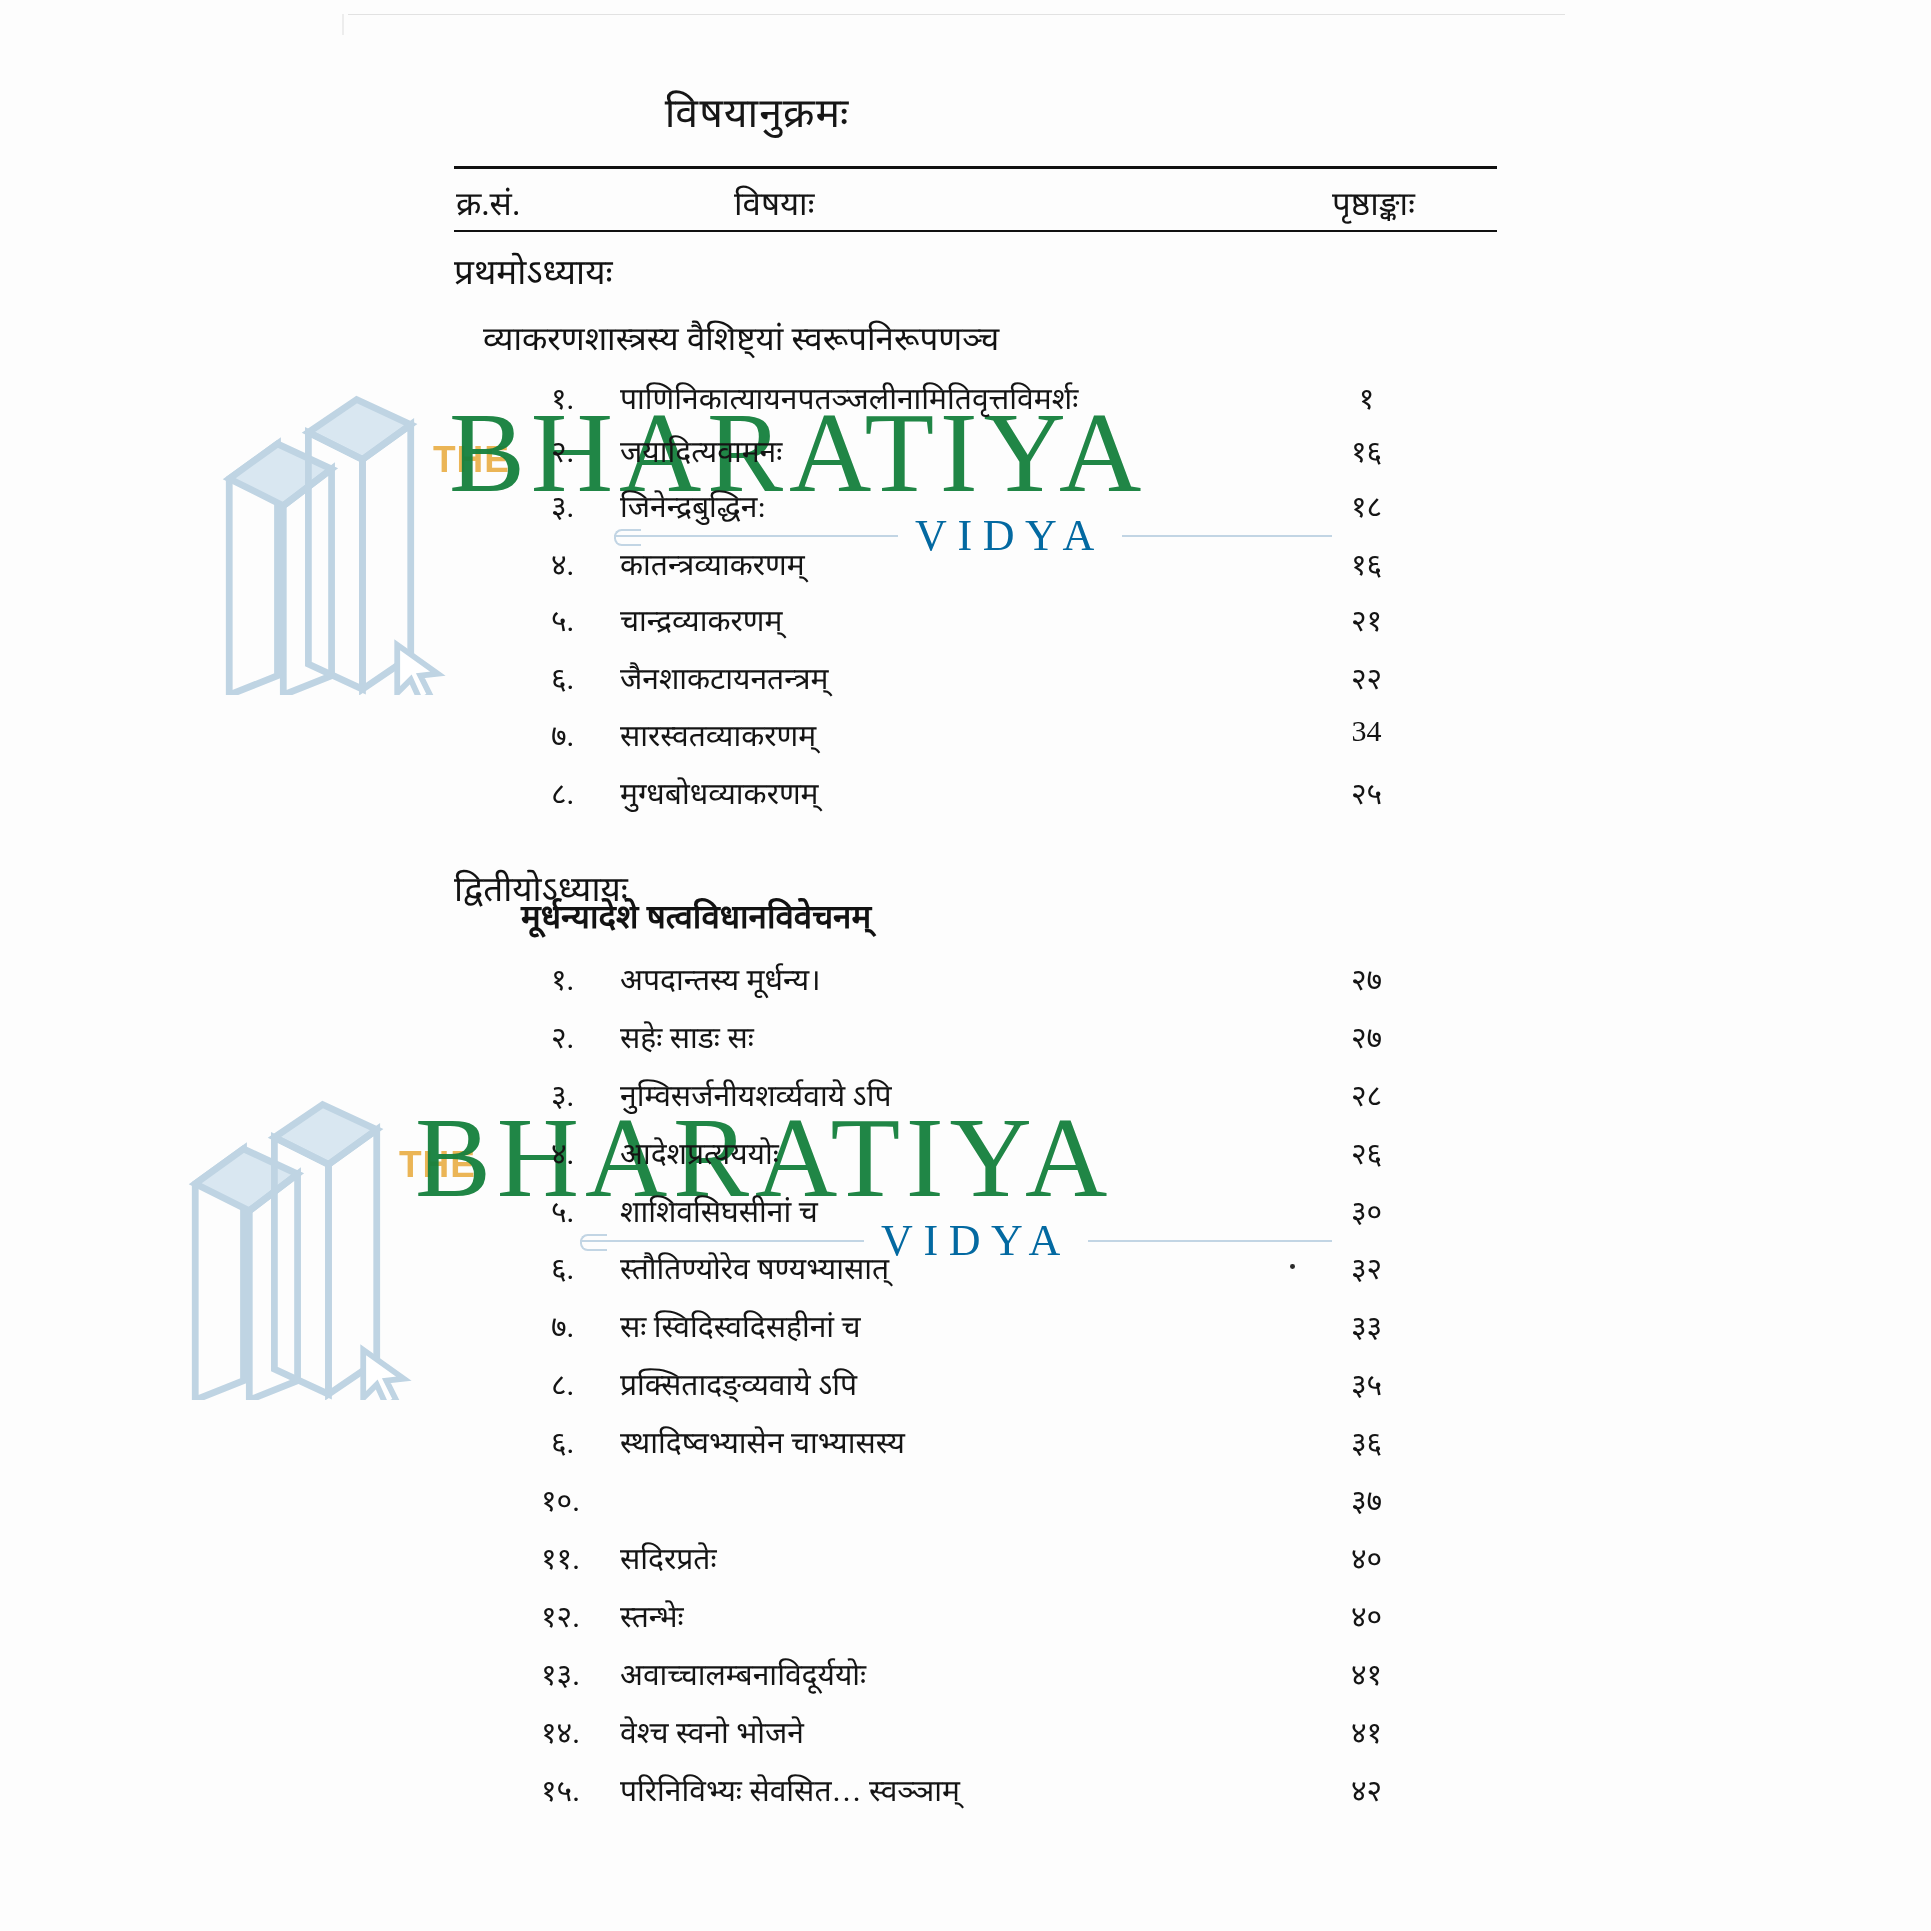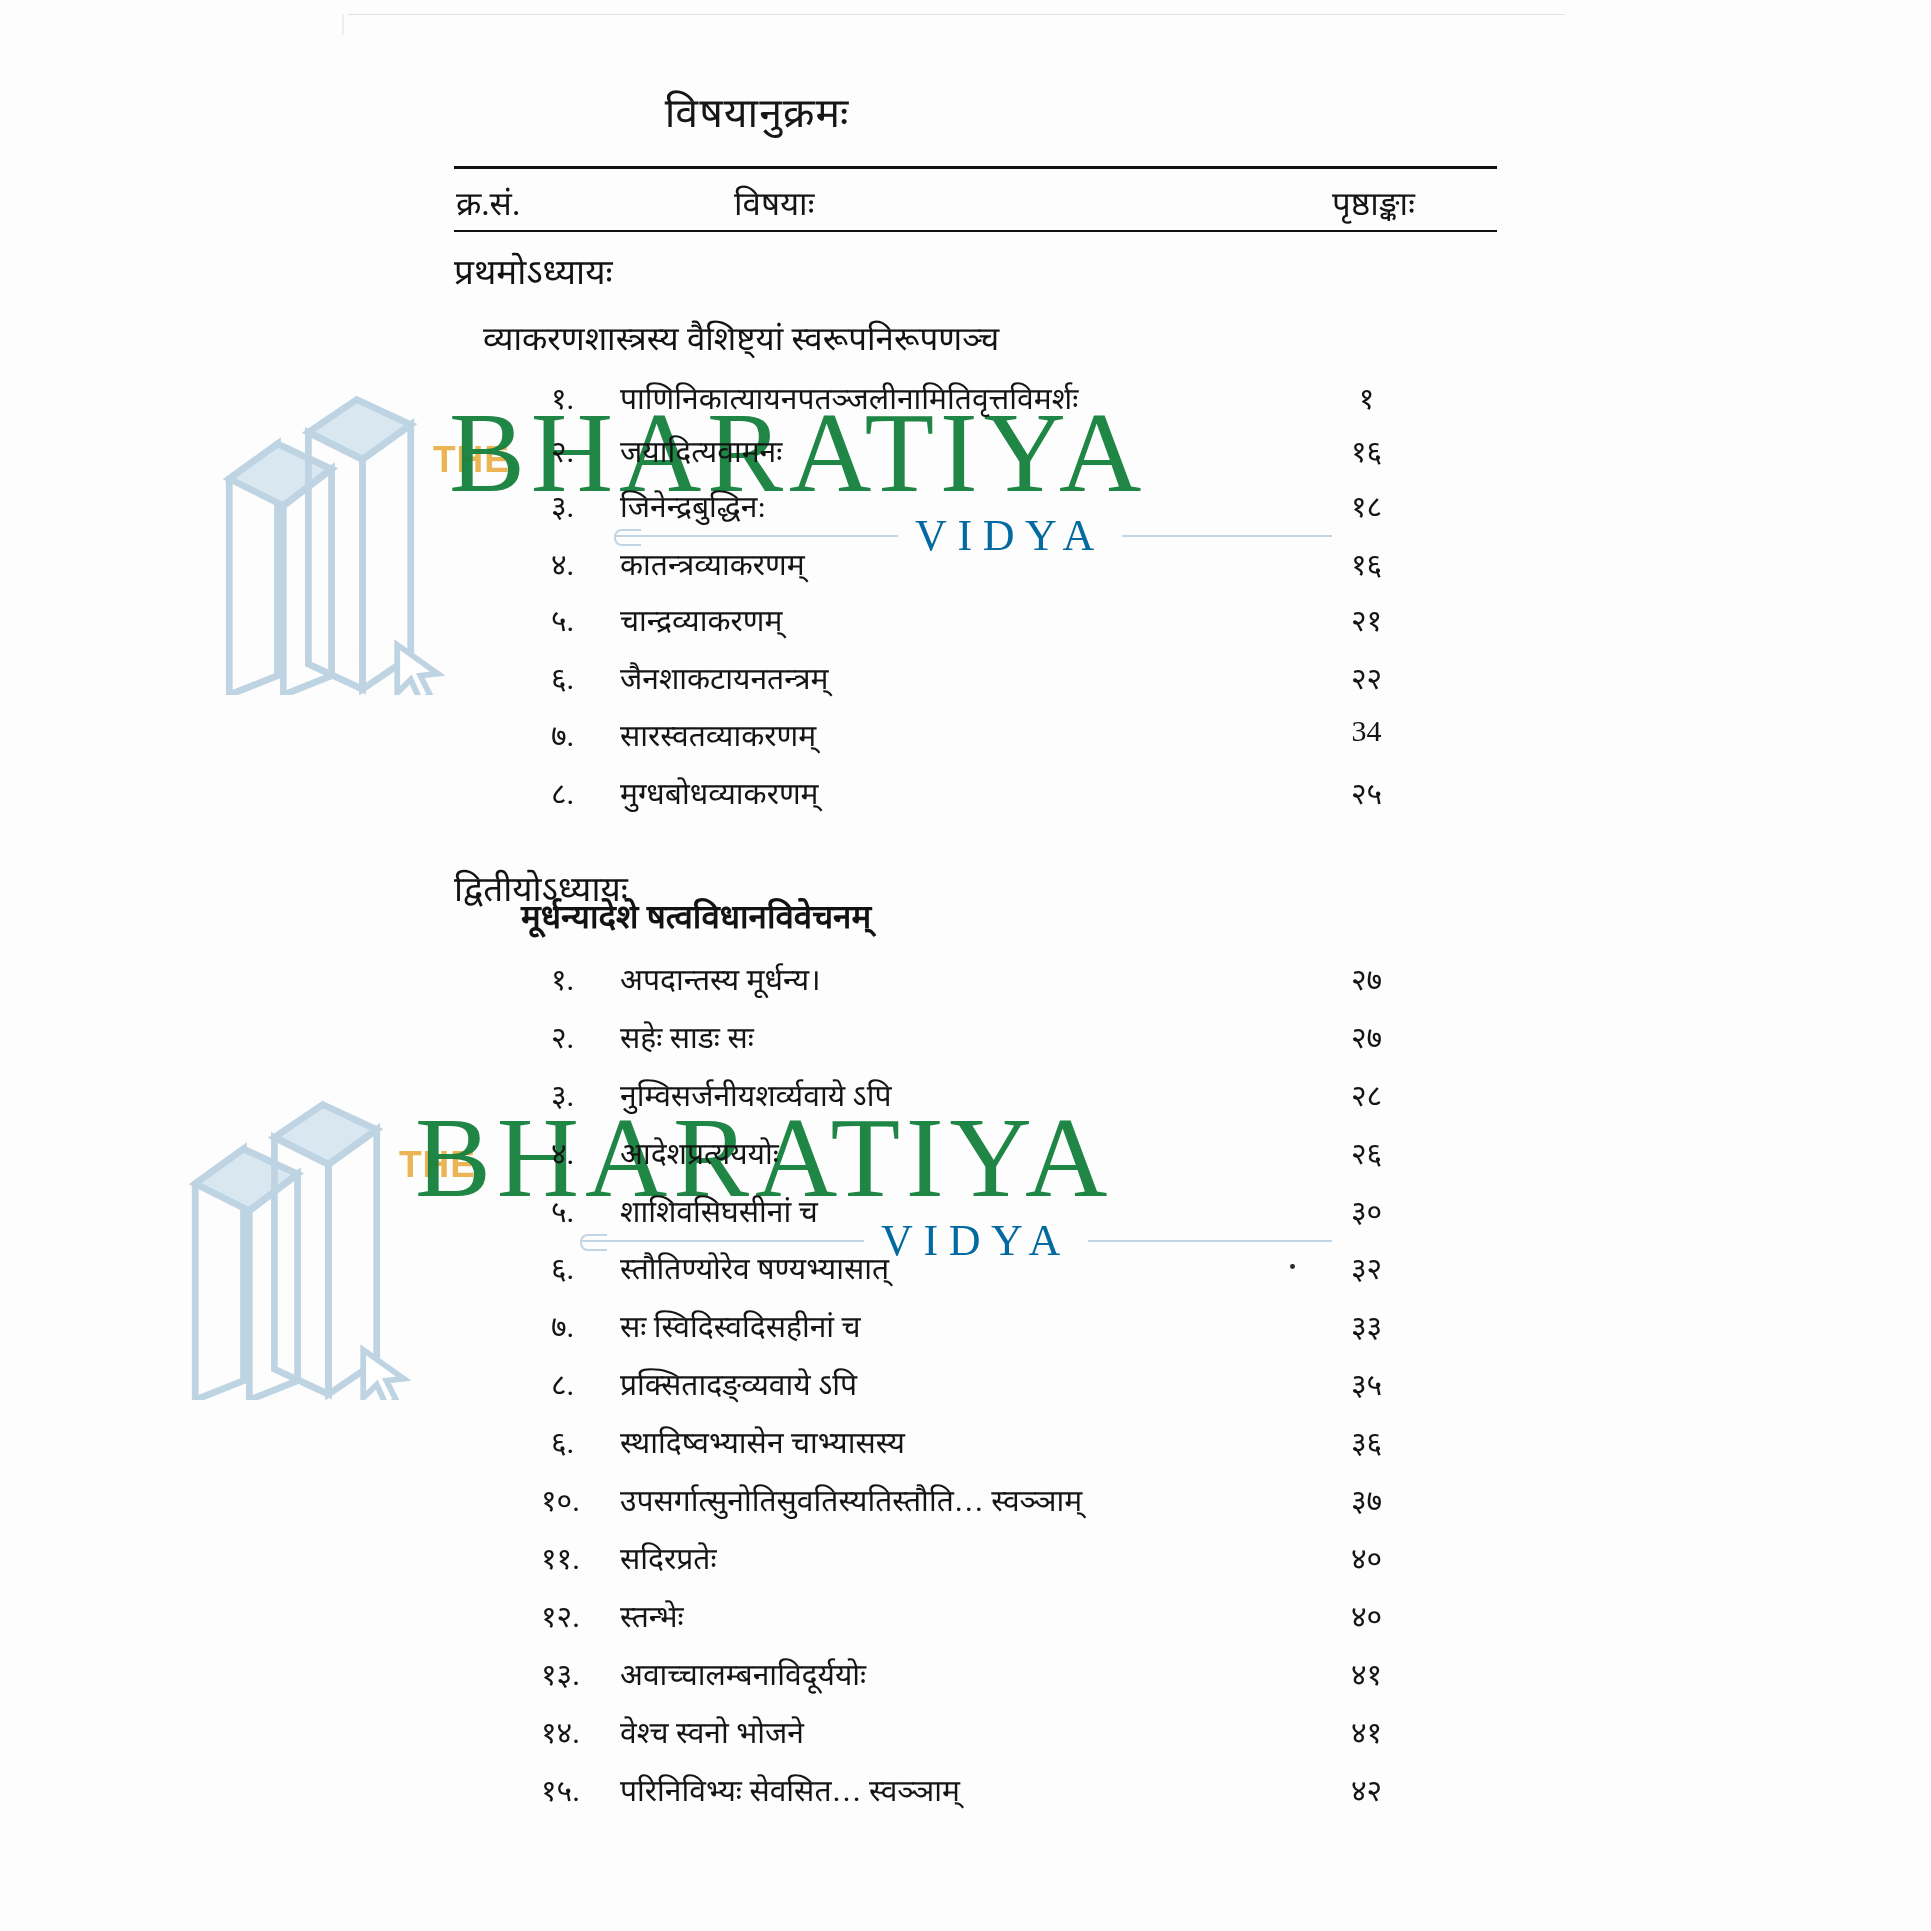--- a/index.html
+++ b/index.html
@@ -378,21 +378,20 @@
       <span class="label">प्रक्सितादङ्व्यवाये ऽपि</span>
       <span class="page-no">३५</span>
     </div>
     <div class="row" style="top:1421px;">
       <span class="num">६.</span>
       <span class="label">स्थादिष्वभ्यासेन चाभ्यासस्य</span>
       <span class="page-no">३६</span>
     </div>
     <div class="row" style="top:1479px;">
       <span class="num" style="left:87px;">१०.</span>
-      <span class="label">उपसर्गात्सुनोतिसुवतिस्यतिस्तौति… स्वञ्ञाम्</span>
       <span class="page-no">३७</span>
     </div>
     <div class="row" style="top:1537px;">
       <span class="num" style="left:87px;">११.</span>
       <span class="label">सदिरप्रतेः</span>
       <span class="page-no">४०</span>
     </div>
     <div class="row" style="top:1595px;">
       <span class="num" style="left:87px;">१२.</span>
       <span class="label">स्तन्भेः</span>

